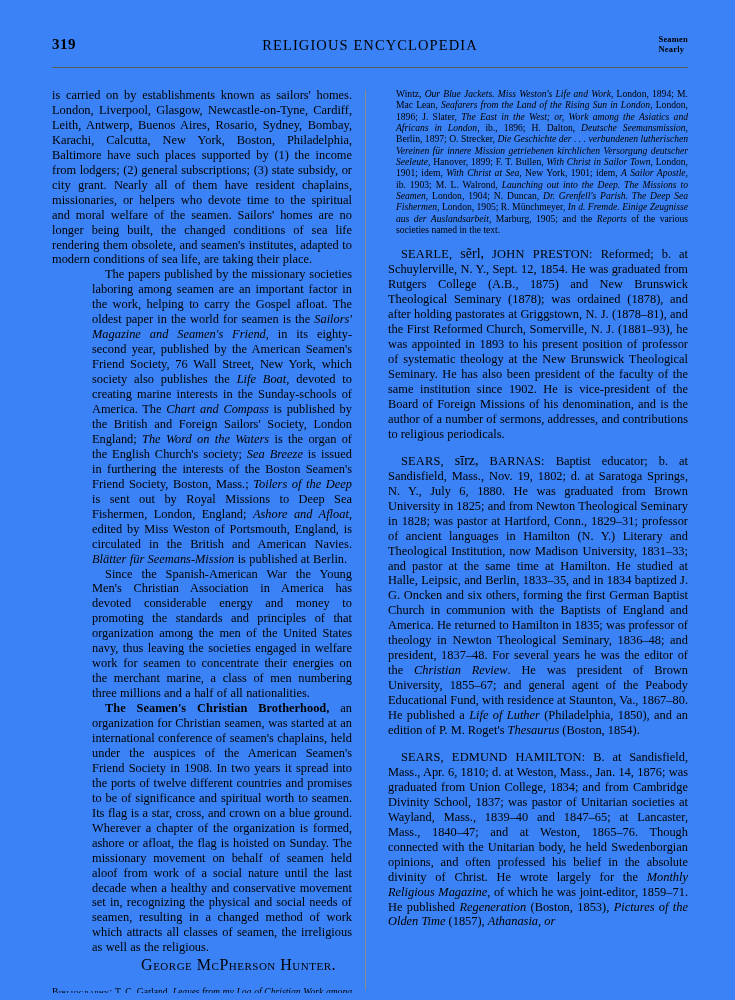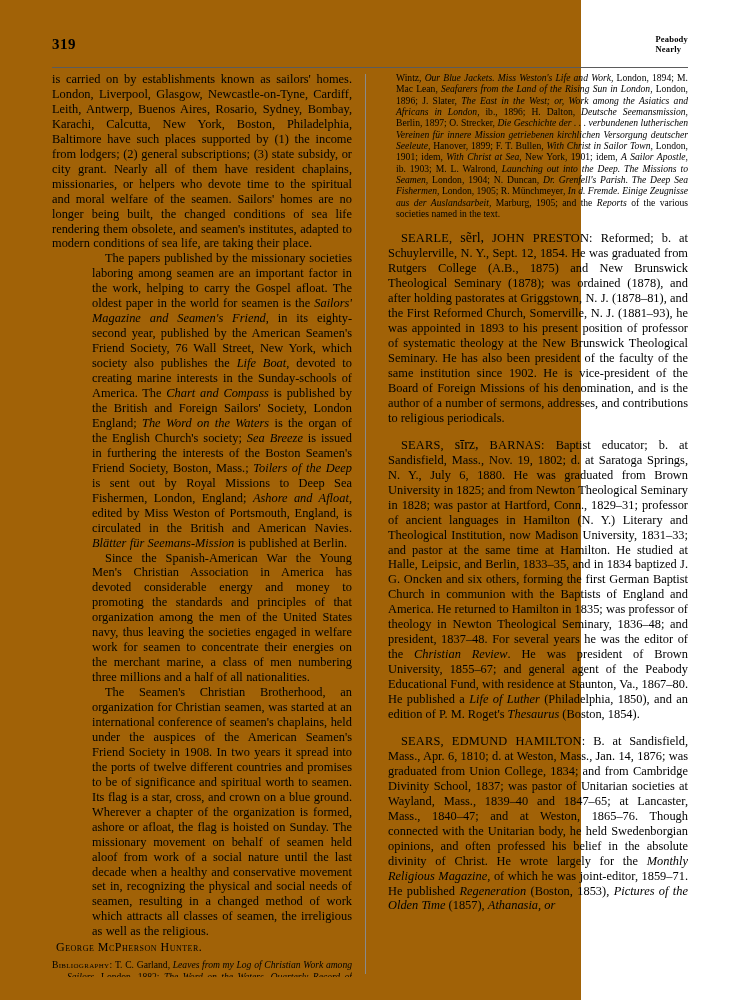--- a/index.html
+++ b/index.html
@@ -11,23 +11,23 @@
     width: 735px;
     height: 1000px;
     font-family: "Liberation Serif", "DejaVu Serif", serif;
     color: #000000;
     position: relative;
     overflow: hidden;
   }
   .page {
     position: absolute;
     left: 0; top: 0;
-    width: 581px;
+    width: 735px;
     height: 1000px;
-    background: #a16207;
+    background: #3b82f6;
   }
 
   
   .running-head {
     position: absolute;
     left: 52px;
     top: 34px;
     width: 636px;
     height: 30px;
   }
@@ -64,21 +64,21 @@
     top: 67px;
     width: 636px;
     height: 1px;
     background: #5b5b5b;
   }
 
   
   .columns {
     position: absolute;
     left: 52px;
-    top: 72px;
+    top: 88px;
     width: 636px;
     height: 905px;
   }
   .col {
     position: absolute;
     top: 0;
     width: 300px;
     height: 905px;
     overflow: hidden;
   }
@@ -97,26 +97,26 @@
     margin: 0;
     font-size: 12.4px;
     line-height: 14.95px;
     text-align: justify;
     text-indent: 0;
     word-spacing: 0.02em;
   }
   p.body.indent { text-indent: 13px; margin-left: 40px; }
 
   i, .it { font-style: italic; }
-  .bold { font-weight: normal; }
+  .bold { font-weight: bold; }
 
   .signature {
-    margin: 4px;
-    font-size: 12px;
-    text-align: left;
+    margin: 12px;
+    font-size: 16px;
+    text-align: right;
     font-variant: small-caps;
     letter-spacing: 0.5px;
     padding-right: 4px;
     margin-top: 1px;
   }
 
   
   p.biblio {
     margin: 3px 0 0 0;
     font-size: 9.6px;
@@ -154,22 +154,23 @@
   }
   .gap-md { height: 12px; }
 </style>
 </head>
 <body>
 
 <div class="page">
 
   <div class="running-head">
     <div class="folio">319</div>
+    <div class="head-title">RELIGIOUS ENCYCLOPEDIA</div>
     <div class="head-entries">
-      <div>Peabody</div>
+      <div>Seamen</div>
       <div>Nearly</div>
     </div>
   </div>
 
   <div class="rule"></div>
 
   <div class="columns">
     <div class="col-divider"></div>
 
     <div class="col col-left">

